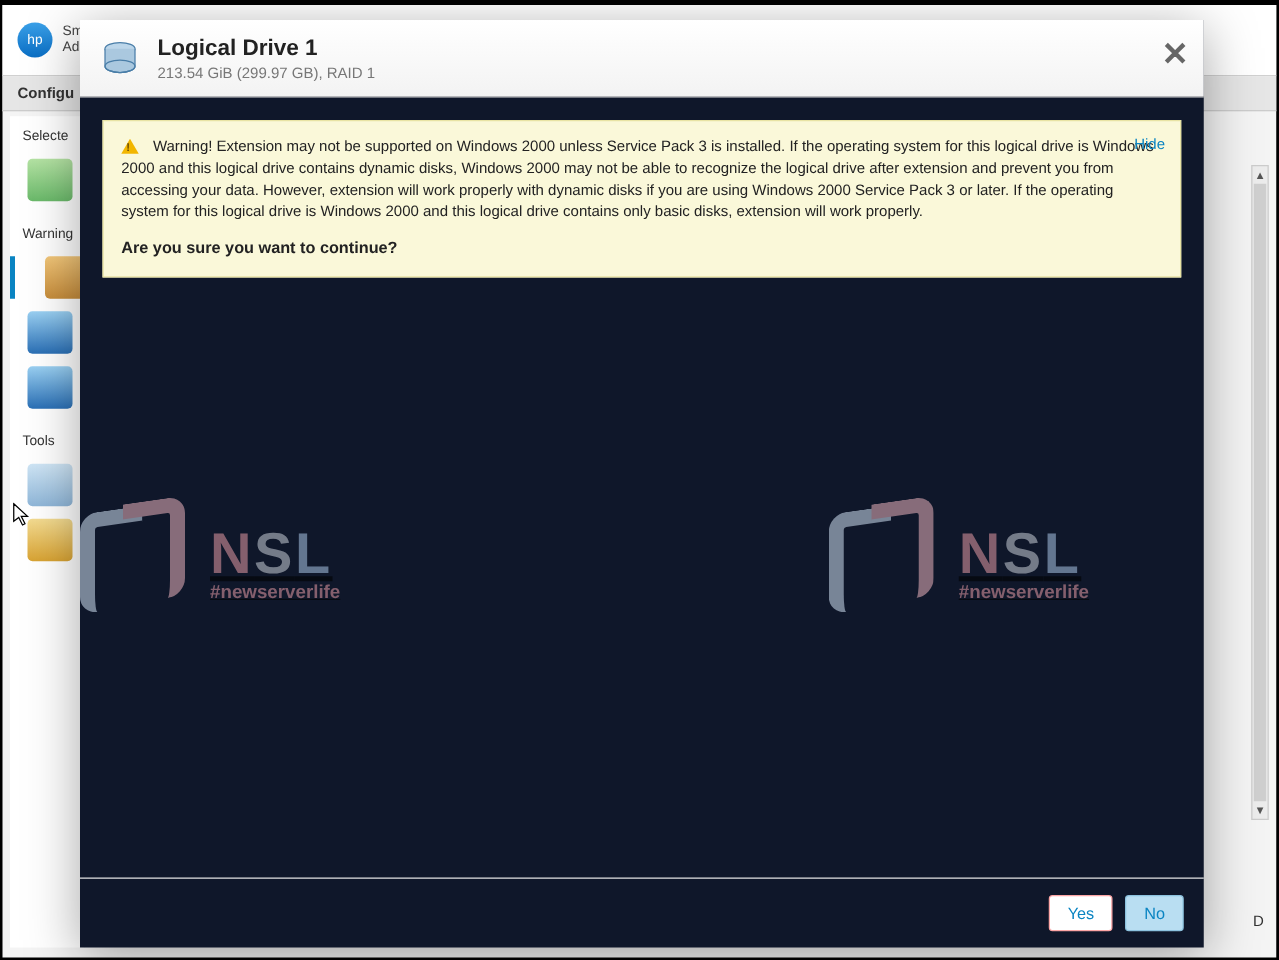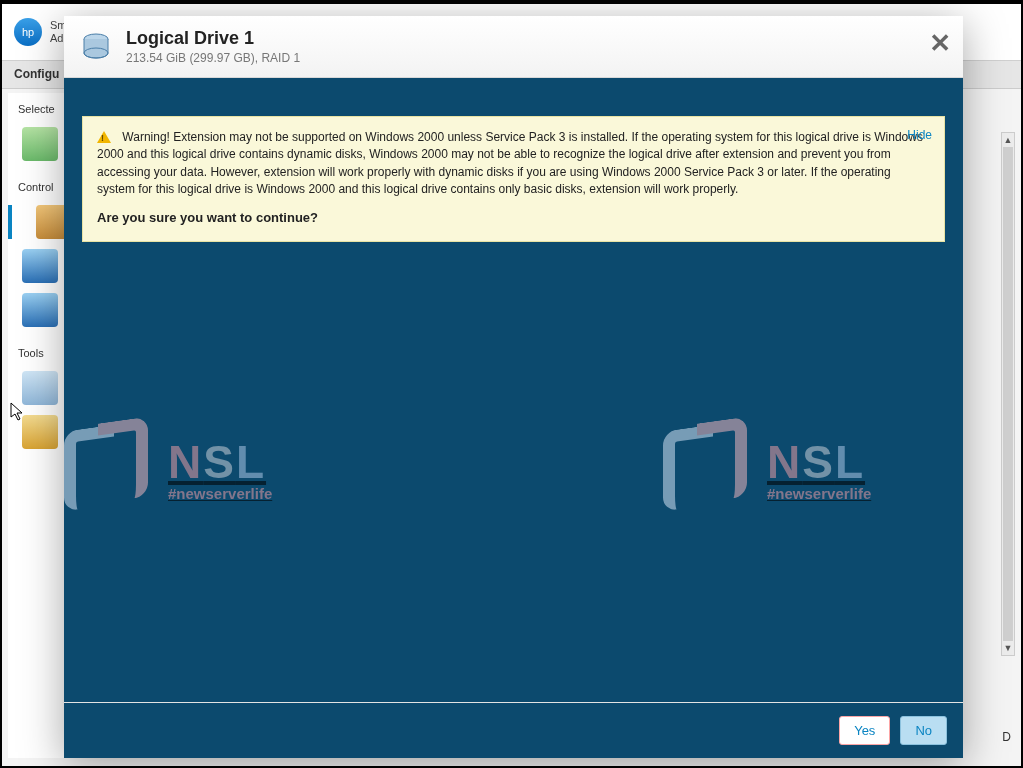--- a/index.html
+++ b/index.html
@@ -28,21 +28,21 @@
   
   .right-sliver { position:absolute; right:10px; top:225px; font-size:12px; color:#333; }
   .right-sliver2{ position:absolute; right:10px; bottom:22px; font-size:12px; color:#333; }
   .scrollbar-v { position:absolute; right:6px; top:128px; bottom:110px; width:14px; background:#ececec; border:1px solid #ccc;}
   .scrollbar-v .thumb { position:absolute; left:1px; right:1px; top:14px; bottom:14px; background:#cfcfcf;}
   .scrollbar-v .arrow { position:absolute; left:0; right:0; height:14px; display:flex; align-items:center; justify-content:center; font-size:9px; color:#555;}
   .scrollbar-v .arrow.up{top:0;} .scrollbar-v .arrow.down{bottom:0;}
 
   
   .modal-backdrop { position:absolute; inset:0; background:transparent; }
-  .modal { position:absolute; left:62px; top:12px; right:58px; bottom:8px; background:#0c4a6e; box-shadow:0 8px 40px rgba(0,0,0,0.35); display:flex; flex-direction:column;gap:20px;}
+  .modal { position:absolute; left:62px; top:12px; right:58px; bottom:8px; background:#0f172a; box-shadow:0 8px 40px rgba(0,0,0,0.35); display:flex; flex-direction:column;}
   .modal-head { height:62px; border-bottom:1px solid #d9d9d9; display:flex; align-items:center; padding:0 16px; position:relative; background:linear-gradient(#fff,#f3f3f3);}
   .drive-icon { width:32px; height:32px; margin-right:14px; display:flex; align-items:center; justify-content:center;}
   .drive-icon svg { width:32px; height:32px; }
   .modal-title { font-size:18px; font-weight:bold; color:#222; }
   .modal-sub   { font-size:12px; color:#777; margin-top:2px; }
   .close-x { position:absolute; right:12px; top:14px; font-size:26px; color:#666; cursor:pointer; font-weight:bold; line-height:1;}
 
   .modal-body { flex:1; padding:18px; position:relative; overflow:hidden;}
   .alert { background:#faf8d9; border:1px solid #e8e3a4; padding:12px 14px 14px 14px; position:relative; font-size:12px; color:#222; line-height:1.45;}
   .alert .warn-icon { display:inline-block; width:0; height:0; border-left:7px solid transparent; border-right:7px solid transparent; border-bottom:12px solid #f2b600; margin-right:8px; vertical-align:top; position:relative; top:2px;}
@@ -79,21 +79,21 @@
       <div class="topbar-text">
         <div>Sm</div>
         <div>Ad</div>
       </div>
     </div>
     <div class="config-row">Configu</div>
 
     <div class="sidebar">
       <div class="side-label">Selecte</div>
       <div class="side-icon hp"></div>
-      <div class="side-label">Control</div>
+      <div class="side-label">Warning</div>
       <div class="side-row-active">
           <div class="side-icon ctrl1"></div>
         </div>
       <div class="side-icon ctrl2"></div>
       <div class="side-icon ctrl3"></div>
       <div class="side-label">Tools</div>
       <div class="side-icon tool1"></div>
       <div class="side-icon tool2"></div>
     </div>
 

